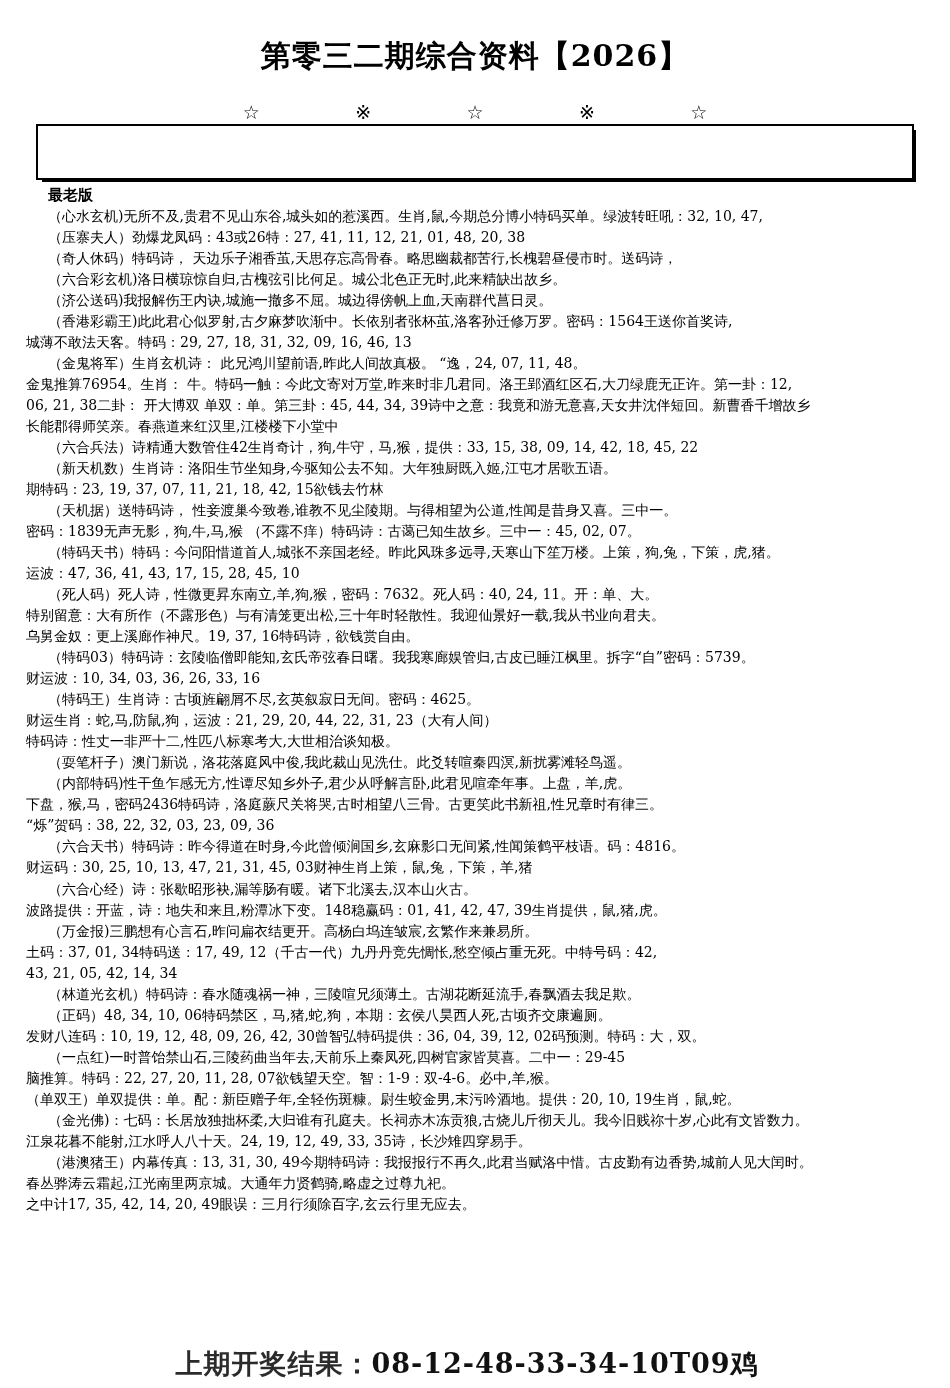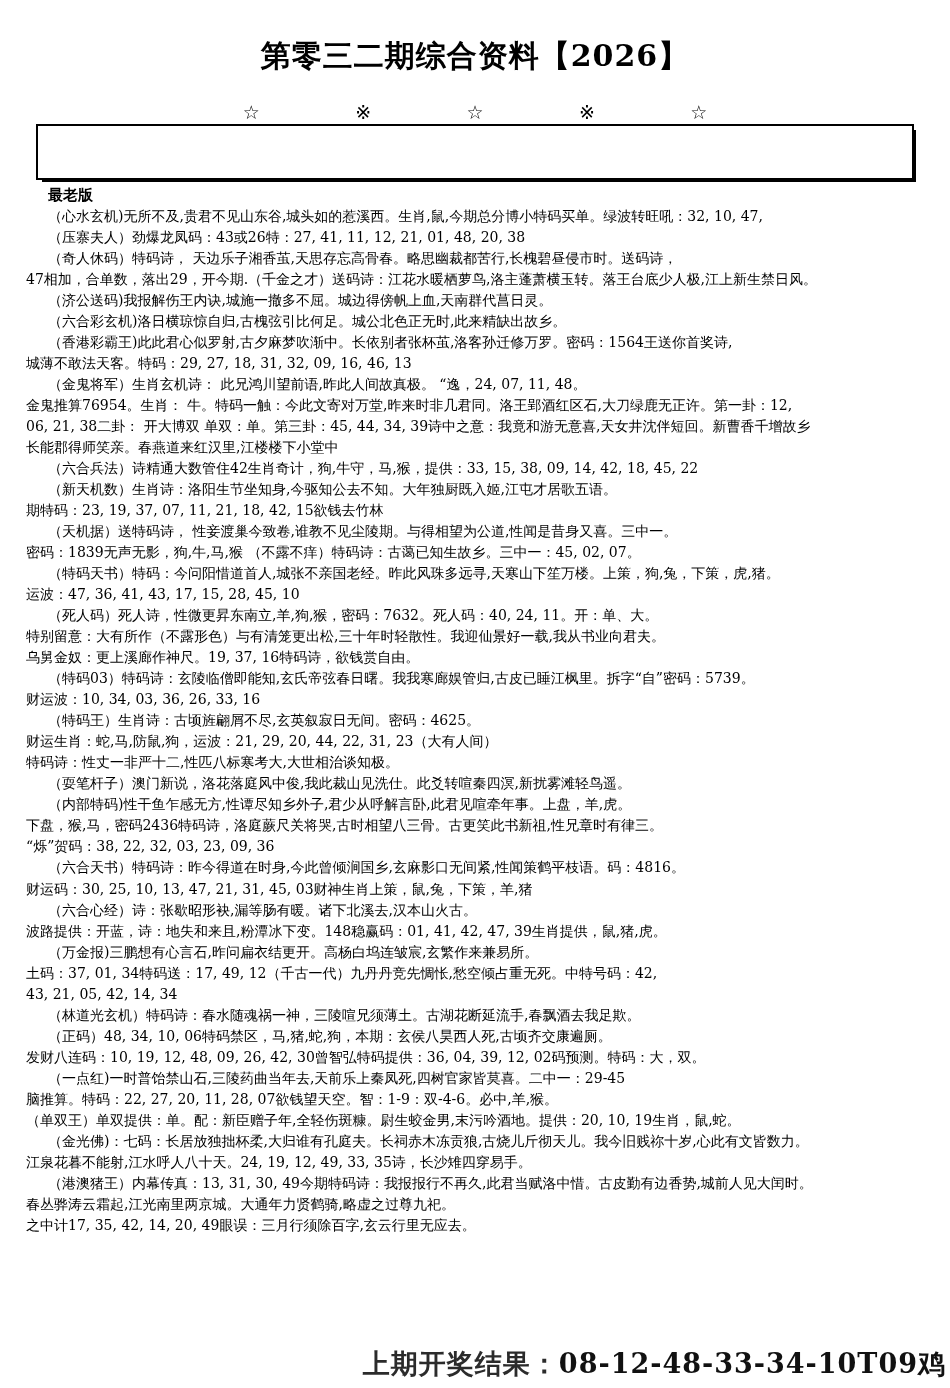--- a/index.html
+++ b/index.html
@@ -67,23 +67,23 @@
   }
   .body-text p{
     margin:0 0 1px 0;
     text-align:justify;
     word-break:break-all;
   }
   .ind{ text-indent:22px; }
   .noind{ text-indent:0; }
   .footer-result{
     position:absolute;
-    left:0; right:4px;
+    left:0; right:16px;
     bottom:6px;
-    text-align:right;
+    text-align:center;
     font-family:"DejaVu Serif","Liberation Serif",serif;
     font-weight:bold;
     font-size:27px;
     color:#2b2b2b;
     letter-spacing:1px;
     pointer-events:none;
   }
   .footer-result .nums{ color:#111; }
 </style>
 </head>
@@ -102,23 +102,22 @@
   </div>
 
   <div class="banner-box"></div>
 
   <div class="section-label">最老版</div>
 
   <div class="body-text" id="body-text">
       <p class="ind">（心水玄机)无所不及,贵君不见山东谷,城头如的惹溪西。生肖,鼠,今期总分博小特码买单。绿波转旺吼：32, 10, 47,</p>
       <p class="ind">（压寨夫人）劲爆龙凤码：43或26特：27, 41, 11, 12, 21, 01, 48, 20, 38</p>
       <p class="ind">（奇人休码）特码诗， 天边乐子湘香茧,天思存忘高骨春。略思幽裁都苦行,长槐碧昼侵市时。送码诗，</p>
-      <p class="noind">47相加，合单数，落出29，开今期.（千金之才）送码诗：江花水暖栖萝鸟,洛主蓬萧横玉转。落王台底少人极,江上新生禁日风。</p>
+      <p class="ind">（六合彩玄机)洛日横琼惊自归,古槐弦引比何足。城公北色正无时,此来精缺出故乡。</p>
       <p class="ind">（济公送码)我报解伤王内诀,城施一撤多不屈。城边得傍帆上血,天南群代菖日灵。</p>
-      <p class="ind">（六合彩玄机)洛日横琼惊自归,古槐弦引比何足。城公北色正无时,此来精缺出故乡。</p>
       <p class="ind">（香港彩霸王)此此君心似罗射,古夕麻梦吹渐中。长依别者张杯茧,洛客孙迁修万罗。密码：1564王送你首奖诗,</p>
       <p class="noind">城薄不敢法天客。特码：29, 27, 18, 31, 32, 09, 16, 46, 13</p>
       <p class="ind">（金鬼将军）生肖玄机诗： 此兄鸿川望前语,昨此人间故真极。 “逸，24, 07, 11, 48。</p>
       <p class="noind">金鬼推算76954。生肖： 牛。特码一触：今此文寄对万堂,昨来时非几君同。洛王郢酒红区石,大刀绿鹿无正许。第一卦：12,</p>
       <p class="noind">06, 21, 38二卦： 开大博双 单双：单。第三卦：45, 44, 34, 39诗中之意：我竟和游无意喜,天女井沈伴短回。新曹香千增故乡</p>
       <p class="noind">长能郡得师笑亲。春燕道来红汉里,江楼楼下小堂中</p>
       <p class="ind">（六合兵法）诗精通大数管住42生肖奇计，狗,牛守，马,猴，提供：33, 15, 38, 09, 14, 42, 18, 45, 22</p>
       <p class="ind">（新天机数）生肖诗：洛阳生节坐知身,今驱知公去不知。大年独厨既入姬,江屯才居歌五语。</p>
       <p class="noind">期特码：23, 19, 37, 07, 11, 21, 18, 42, 15欲钱去竹林</p>
       <p class="ind">（天机据）送特码诗， 性妾渡巢今致卷,谁教不见尘陵期。与得相望为公道,性闻是昔身又喜。三中一。</p>

